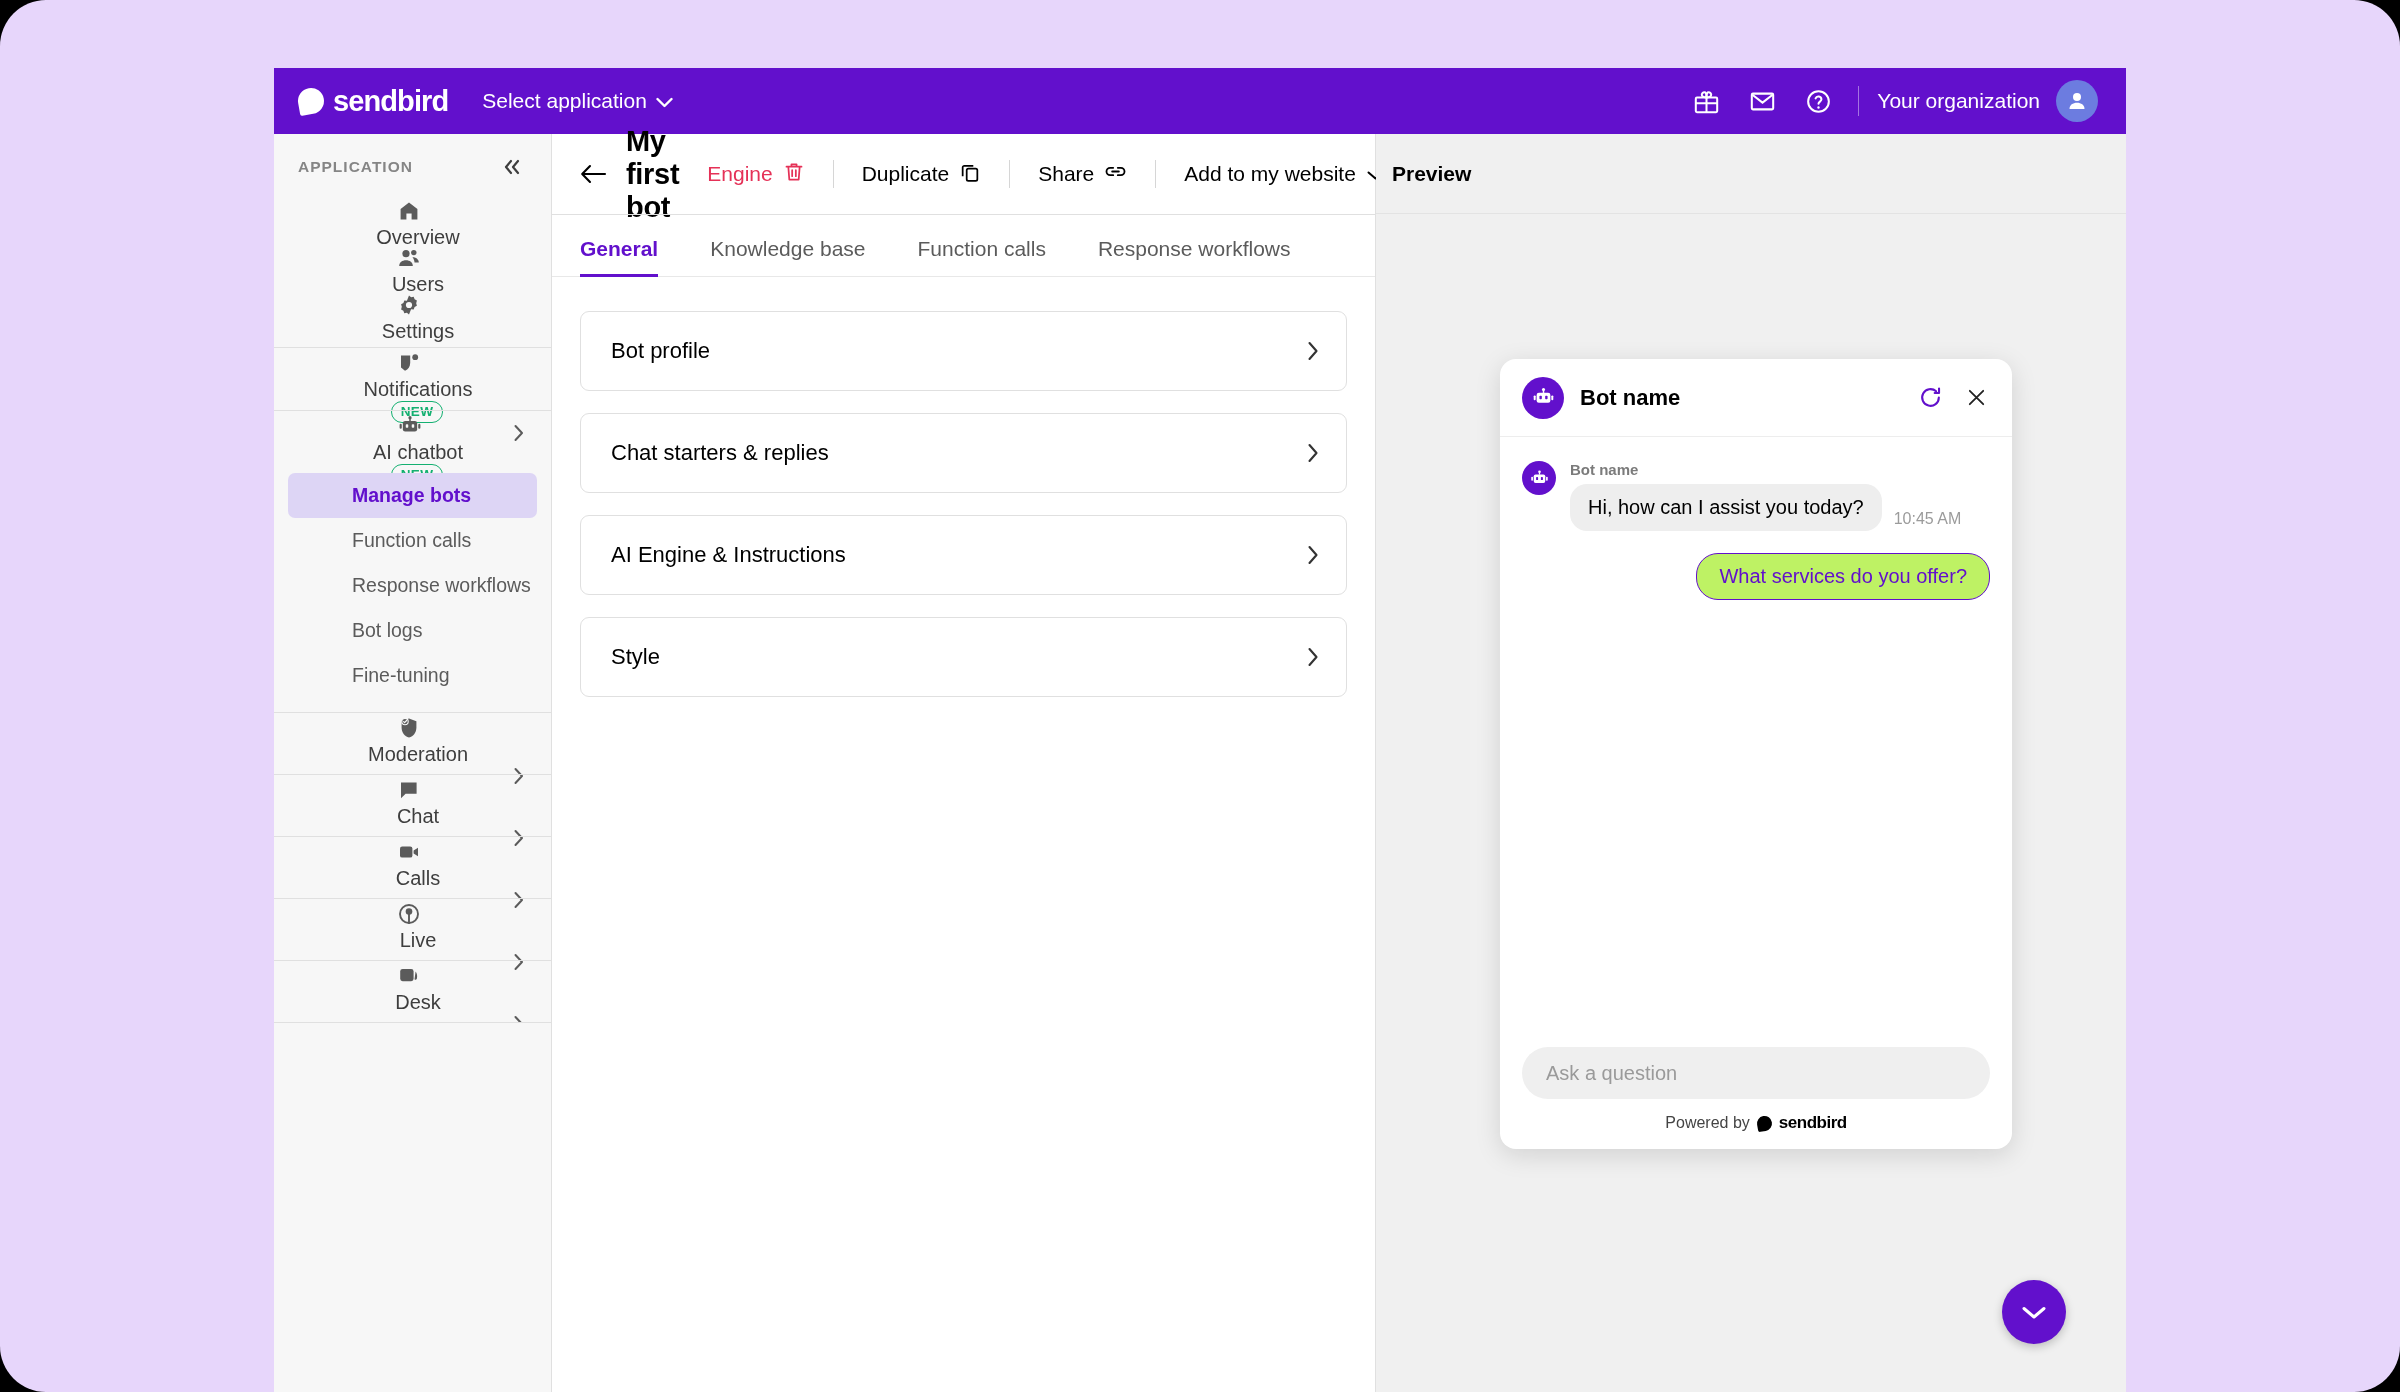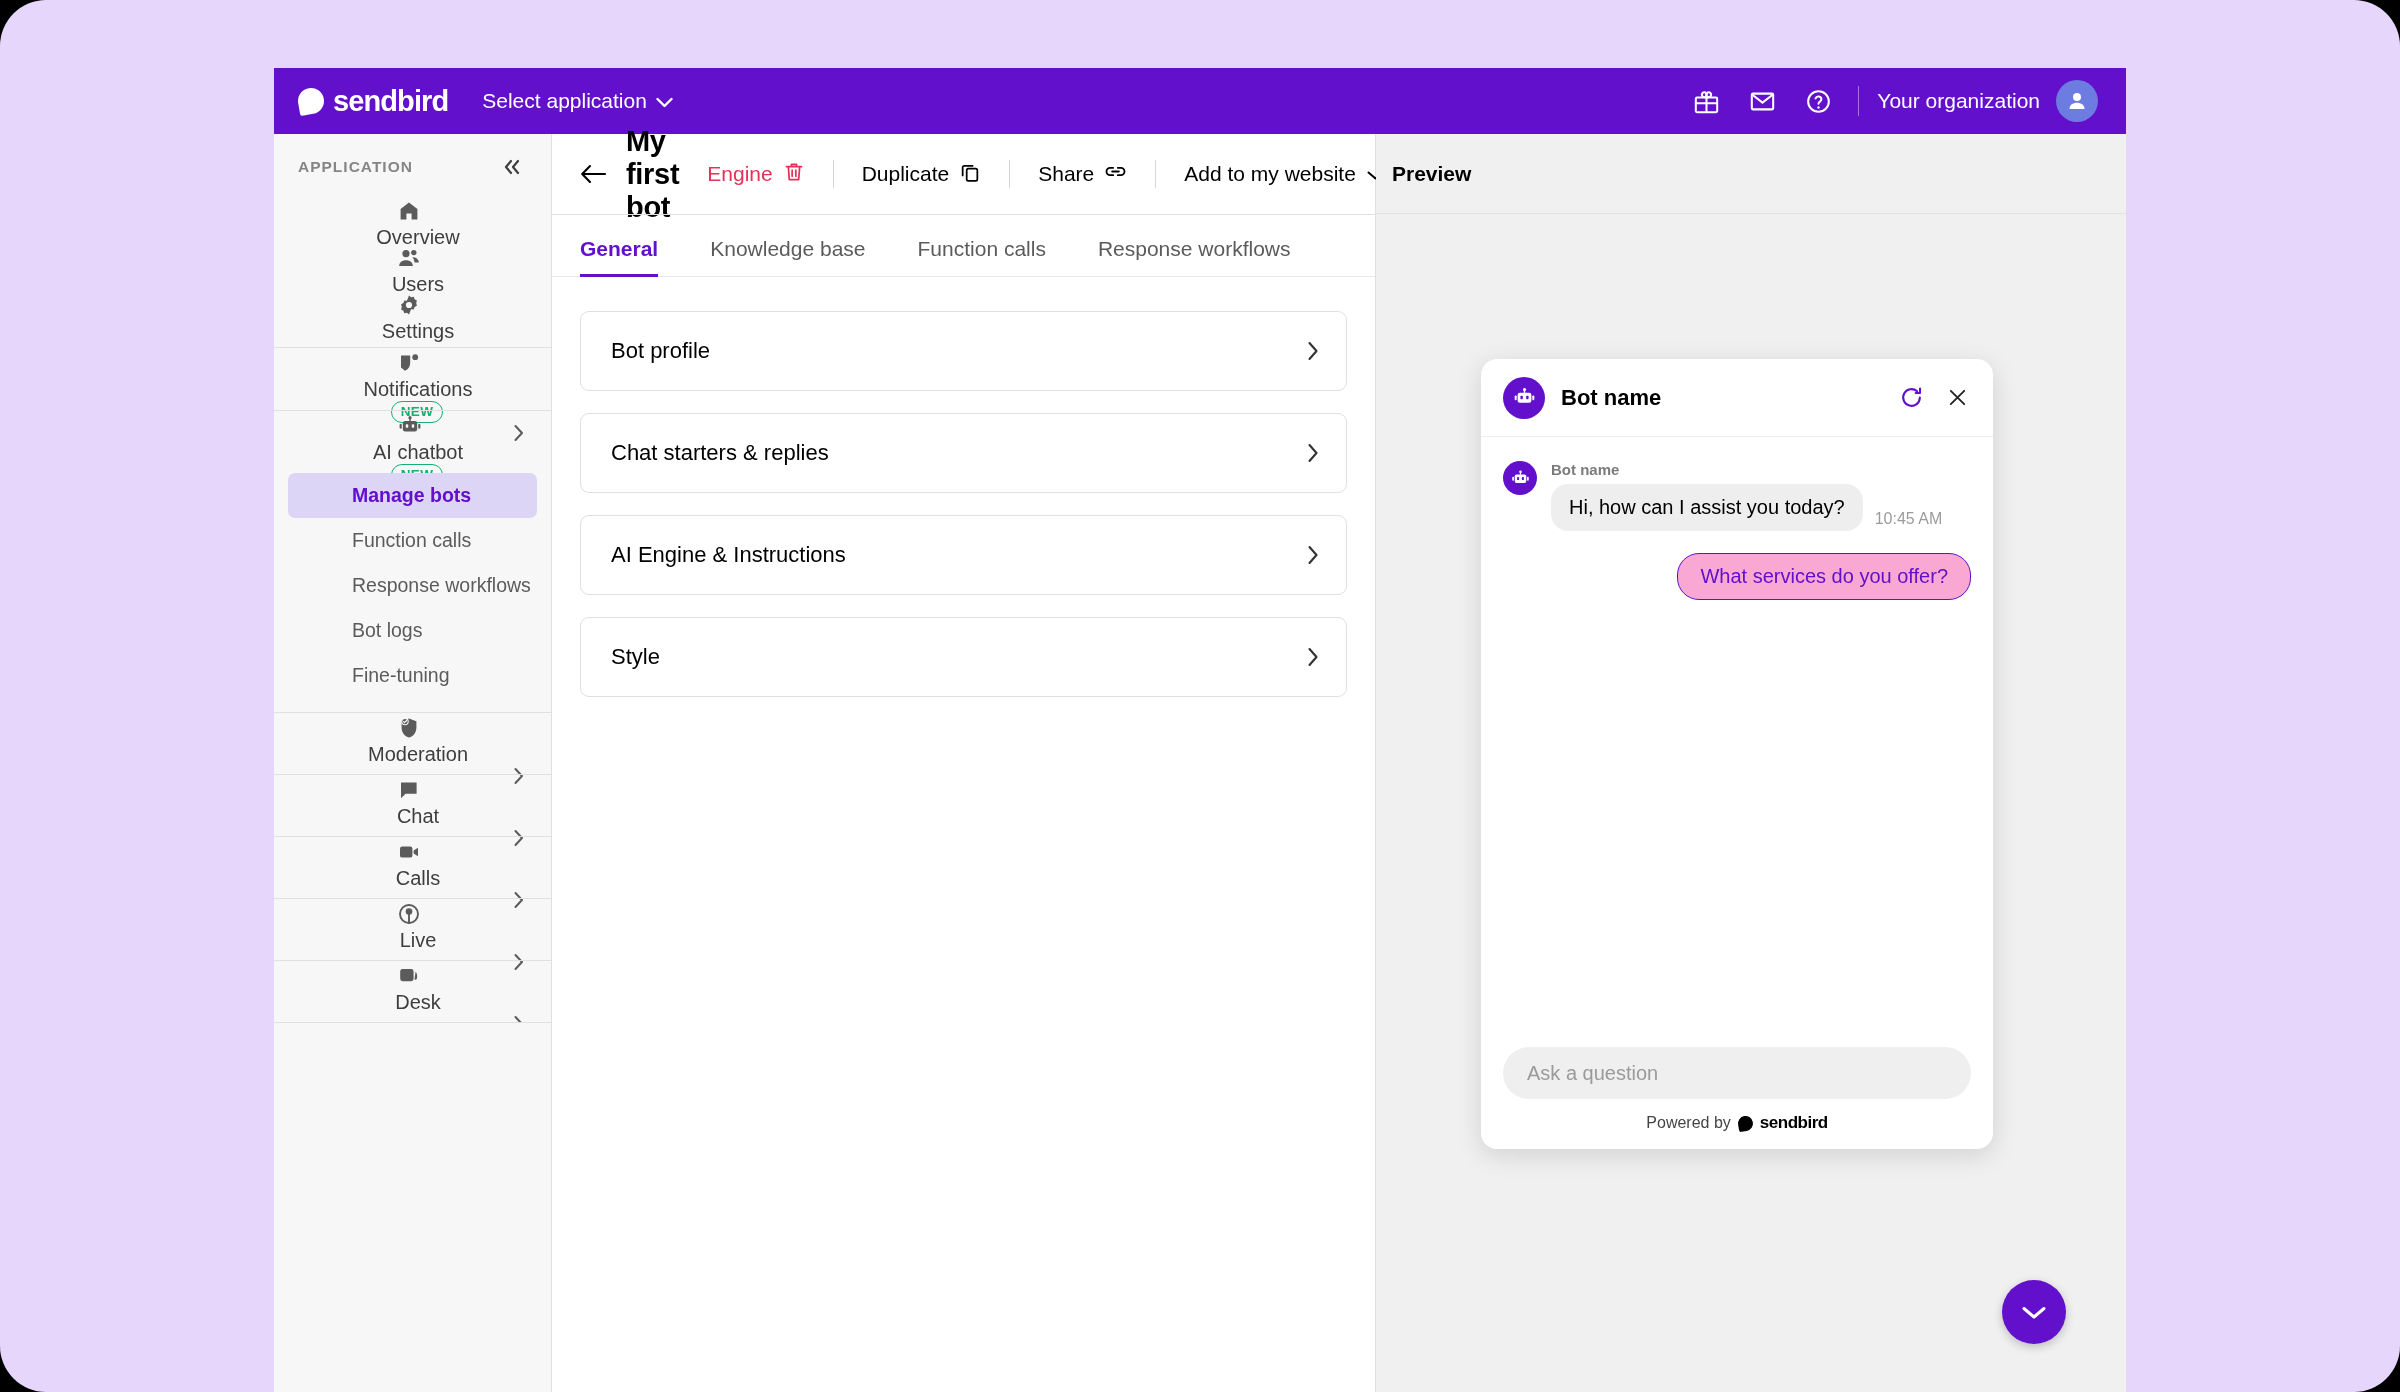--- a/index.html
+++ b/index.html
@@ -208,21 +208,21 @@
     height: 80px; flex: 0 0 80px;
     display: flex; align-items: center;
     padding: 0 16px;
     border-bottom: 1px solid #E3E3E3;
   }
   .preview-label { font-size: 21px; font-weight: bold; color: #000; }
   .preview-body { flex: 1; position: relative; }
 
   .widget {
     position: absolute;
-    left: 105px; top: 145px;
+    left: 124px; top: 145px;
     width: 512px; height: 790px;
     background: #fff;
     border-radius: 16px;
     box-shadow: 0 6px 26px rgba(0,0,0,.13);
     display: flex; flex-direction: column;
     overflow: hidden;
   }
   .w-head {
     height: 78px; flex: 0 0 78px;
     display: flex; align-items: center;
@@ -246,21 +246,21 @@
   .msg-line { display: flex; align-items: flex-end; gap: 12px; }
   .bubble {
     background: #EEEEEE; border-radius: 17px;
     padding: 12px 18px; font-size: 20px; color: #000;
   }
   .msg-time { font-size: 16px; color: #9B9B9B; white-space: nowrap; padding-bottom: 3px; }
   .sugg-row { display: flex; justify-content: flex-end; margin-top: 22px; }
   .sugg {
     border: 1.6px solid #6210CC; color: #6210CC;
     border-radius: 22px; padding: 11px 22px;
-    font-size: 20px; cursor: pointer; background: #f9a8d4;
+    font-size: 20px; cursor: pointer; background: #bef264;
   }
   .w-foot { padding: 0 22px 16px; }
   .w-input {
     height: 52px; background: #EFEFEF;
     border-radius: 26px; border: none; width: 100%;
     padding: 0 24px; font-size: 20px; color: #000;
     font-family: inherit;
   }
   .w-input::placeholder { color: #9A9A9A; }
   .powered {

